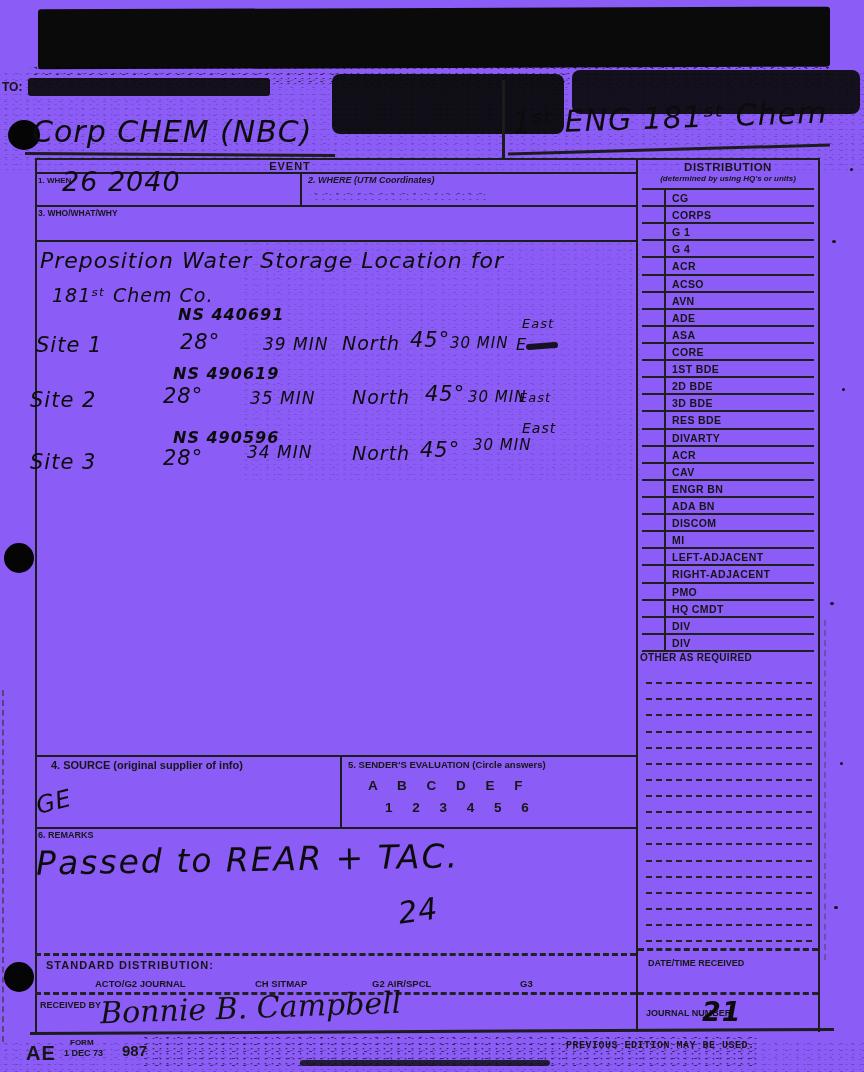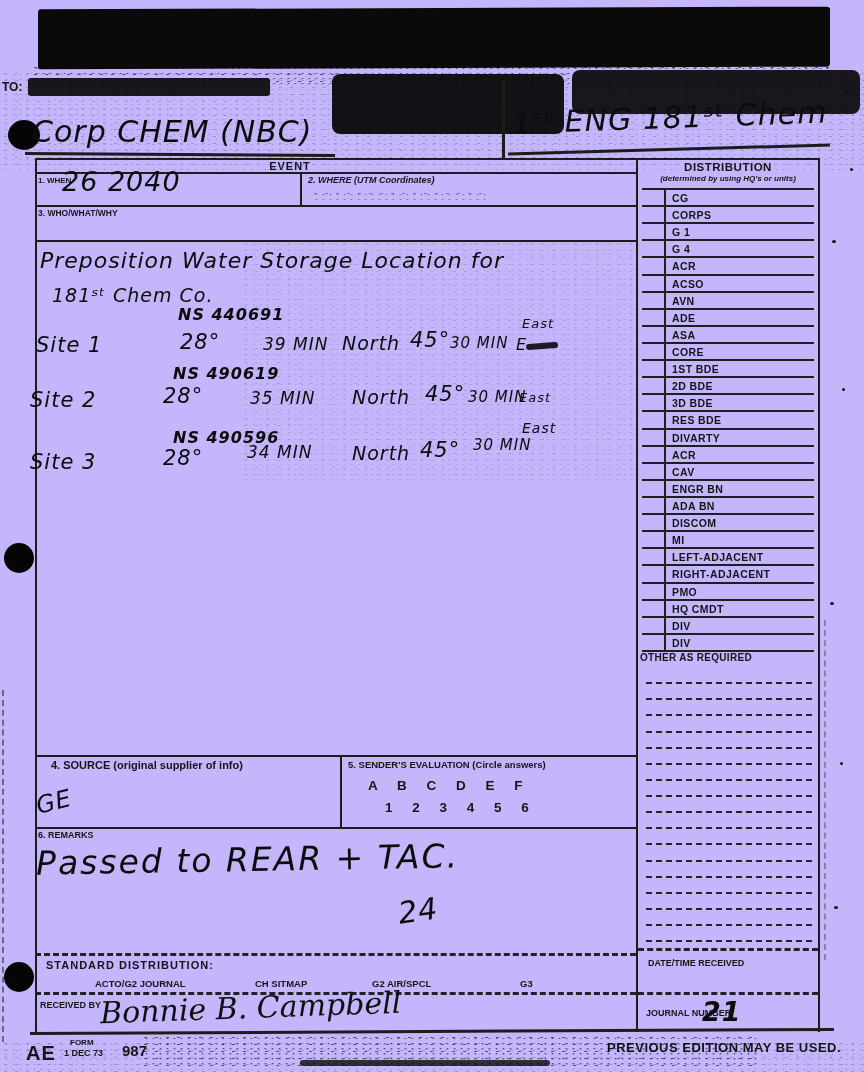--- a/index.html
+++ b/index.html
@@ -1,18 +1,18 @@
 <!DOCTYPE html>
 <html><head>
 <meta charset="utf-8">
 <style>
   html,body { margin:0; padding:0; background:#e8e8e4; }
   #page {
     position:relative; width:864px; height:1072px; margin:0 auto;
-    background:#c4b5fd; overflow:hidden;
+    background:#8b5cf6; overflow:hidden;
     font-family:"Liberation Sans", sans-serif; color:#111;
   }
   .abs { position:absolute; }
   .printed { font-family:"Liberation Sans", sans-serif; font-weight:bold; color:#161616; }
   .hand { font-family:"DejaVu Sans", sans-serif; font-style:italic; color:#0c0c0c; letter-spacing:1px; white-space:nowrap; }
   .sig  { font-family:"DejaVu Serif", serif; font-style:italic; color:#101010; white-space:nowrap; }
   .hline { background:#1c1c1c; height:2px; }
   .vline { background:#1c1c1c; width:2px; }
   .dashline { border-top:3px dashed #222; height:0; background:none; }
   .blob { background:#0a0a0a; border-radius:3px; }
@@ -269,21 +269,21 @@
   <div class="abs dashline" style="left:638px; top:948px; width:180px;"></div>
   <div class="abs printed" style="left:648px; top:958px; font-size:9px;">DATE/TIME RECEIVED</div>
   <div class="abs dashline" style="left:638px; top:992px; width:180px;"></div>
   <div class="abs printed" style="left:646px; top:1000px; font-size:9px;margin-top:8px;">JOURNAL NUMBER</div>
   <div class="abs hand" style="left:702px; top:996px; font-size:27px; font-weight:bold;">21</div>
 
   <div class="abs printed" style="left:26px; top:1042px; font-size:20px; letter-spacing:1px;">AE</div>
   <div class="abs printed" style="left:70px; top:1038px; font-size:8px;">FORM</div>
   <div class="abs printed" style="left:64px; top:1048px; font-size:9px;">1 DEC 73</div>
   <div class="abs printed" style="left:122px; top:1042px; font-size:15px;">987</div>
-  <div class="abs printed" style="left:607px; top:1040px; font-size:13px; letter-spacing:.5px;">PREVIOUS EDITION MAY BE USED.</div>
+  <div class="abs printed" style="left:566px; top:1040px; font-size:10px; letter-spacing:.5px;font-family:Liberation Mono, monospace;">PREVIOUS EDITION MAY BE USED.</div>
   <div class="abs speckle" style="left:140px; top:1034px; width:620px; height:34px; opacity:.55;"></div>
   <div class="abs speckle" style="left:0px; top:1040px; width:864px; height:32px; opacity:.2;"></div>
   <div class="abs blob" style="left:300px; top:1060px; width:250px; height:6px; opacity:.8;"></div>
 
   <div class="abs dot" style="left:845px; top:90px; width:4px; height:4px;"></div>
   <div class="abs dot" style="left:850px; top:168px; width:3px; height:3px;"></div>
   <div class="abs dot" style="left:832px; top:240px; width:4px; height:3px;"></div>
   <div class="abs dot" style="left:842px; top:388px; width:3px; height:3px;"></div>
   <div class="abs dot" style="left:830px; top:602px; width:4px; height:3px;"></div>
   <div class="abs dot" style="left:840px; top:762px; width:3px; height:3px;"></div>

